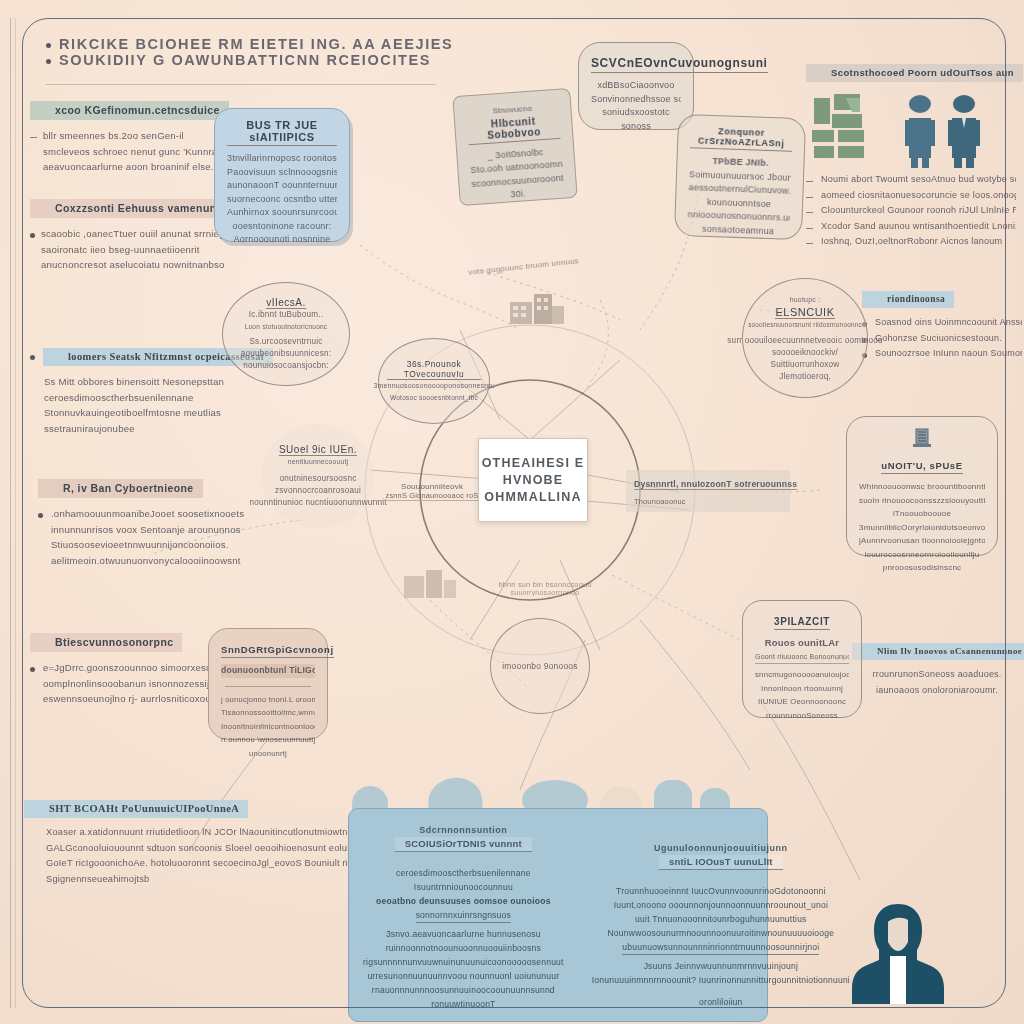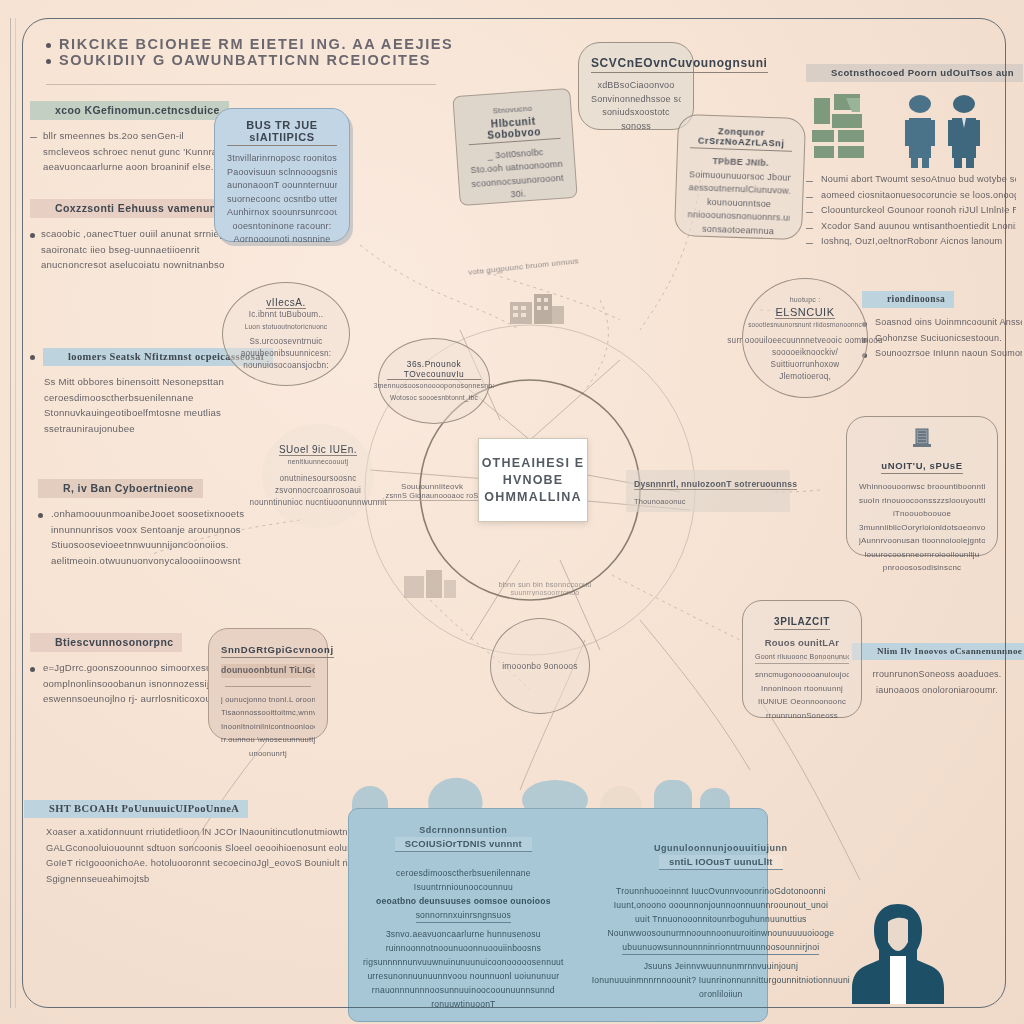--- a/index.html
+++ b/index.html
@@ -560,21 +560,21 @@
       <span class="bh pt" style="margin-top:18px;display:block;">Ugunuloonnunjoouuitiujunn</span>
       <span class="bh2 pt">sntiL IOOusT uunuLlIt</span>
       <div style="margin-top:10px;">
         <span class="bl pt">Trounnhuooeinnnt IuucOvunnvoounrinoGdotonoonni</span>
         <span class="bl pt">Iuunt,onoono ooounnonjounnoonnuunnroounout_unoi</span>
         <span class="bl pt">uuit Tnnuonooonnitounrboguhunnuunuttius</span>
         <span class="bl pt">Nounwwoosounurmnoounnoonuuroitinwnounuuuuoiooge</span>
         <span class="bl pt" style="border-bottom:1px solid #5d7c8e;display:inline-block;">ubuunuowsunnounnninrionntrnuunnoosounnirjnoi</span>
         <span class="bl pt">Jsuuns  Jeinnvwuunnunmrnnvuuinjounj</span>
         <span class="bl pt">Ionunuuuinmnnrnnoounit? Iuunrinonnunnitturgounnitniotionnuuni</span>
-        <span class="bl pt" style="">oronliloiiun</span>
+        <span class="bl pt" style="margin-top:8px;">oronliloiiun</span>
       </div>
     </div>
   </div>
 
   <div id="avatar-icon">
     <svg width="92" height="106" viewBox="0 0 92 106">
       <path d="M46 6 c-16 0 -24 11 -24 26 c0 9 2 15 5 20 l0 10 l-14 6 c-9 4 -13 12 -13 22 l0 16 l92 0 l0 -16 c0 -10 -4 -18 -13 -22 l-14 -6 l0 -10 c3 -5 5 -11 5 -20 c0 -15 -8 -26 -24 -26 z" fill="#1d4f66"></path>
       <path d="M38 58 l16 0 l0 48 l-16 0 z" fill="#ffffff"></path>
       <path d="M46 12 c-9 0 -14 7 -16 16 c4 -5 9 -8 16 -8 c7 0 12 3 16 8 c-2 -9 -7 -16 -16 -16 z" fill="#1d4f66"></path>
       <path d="M36 24 c4 -4 14 -6 20 -2 l0 22 c-3 6 -7 9 -10 9 c-3 0 -7 -3 -10 -9 z" fill="#e9d9cb"></path>

